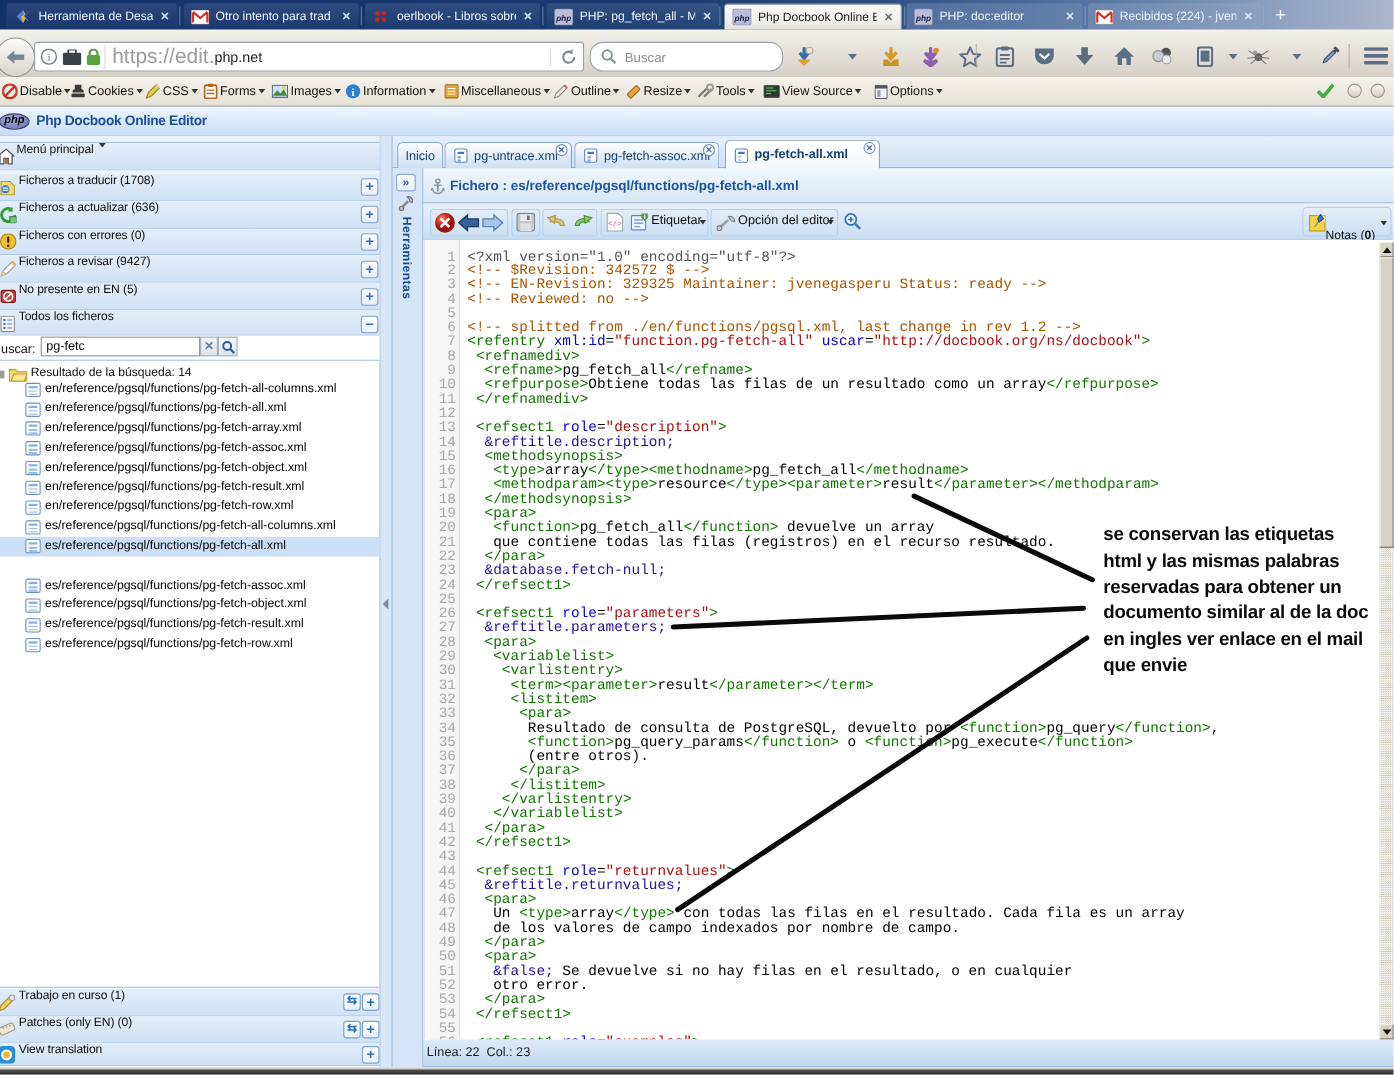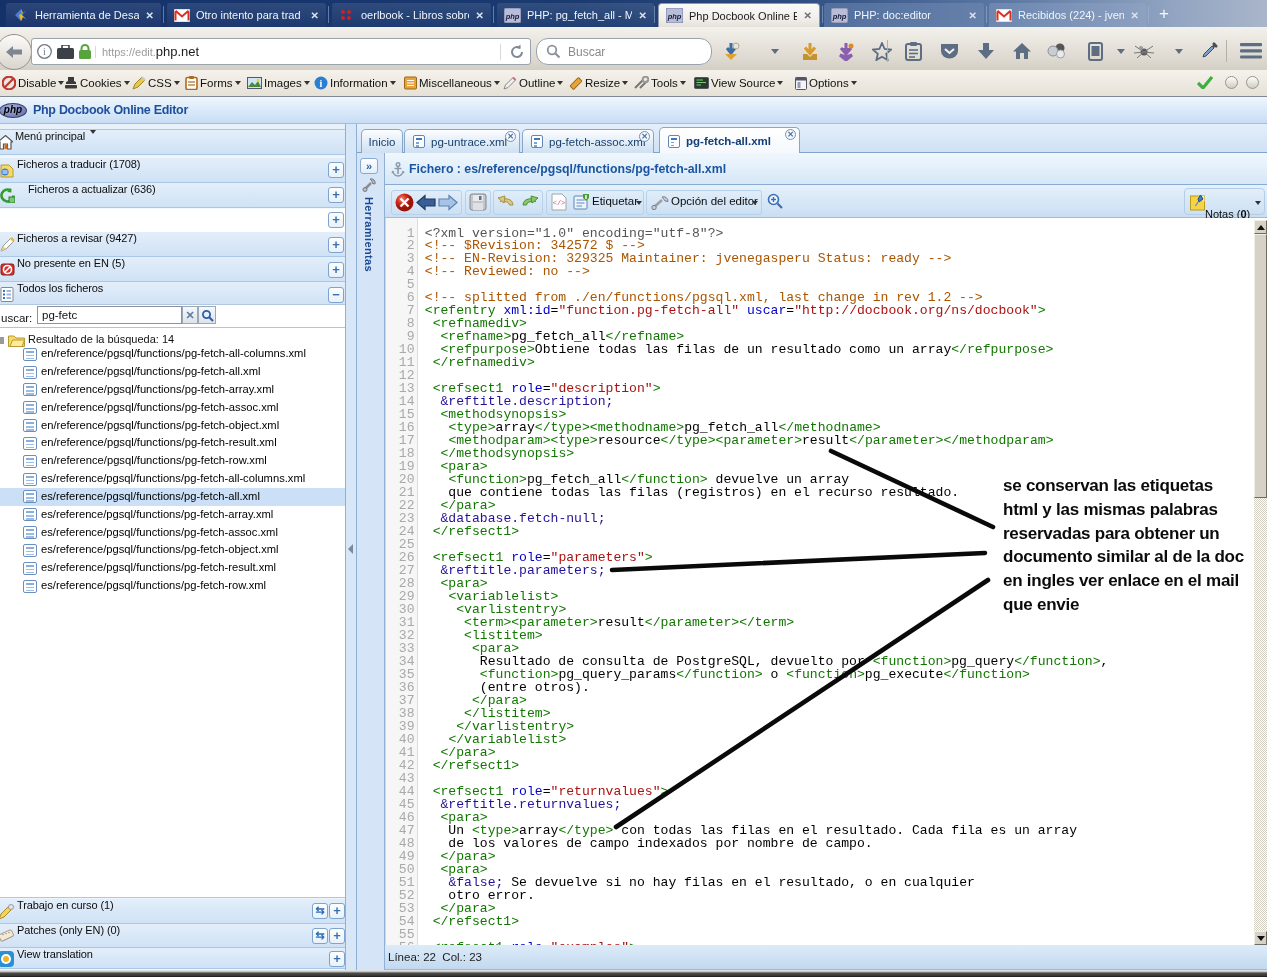--- a/index.html
+++ b/index.html
@@ -212,21 +212,21 @@
             <rect x="0" y="3" width="17" height="11" rx="1.5" fill="#3c4148"></rect>
             <rect x="5" y="0" width="7" height="4" rx="1" fill="none" stroke="#3c4148" stroke-width="1.6"></rect>
           </svg>
         </span>
         <span style="margin-right:3px">
           <svg width="14" height="16" viewBox="0 0 14 16" style="">
             <rect x="1" y="6" width="12" height="9" rx="1.5" fill="#57a33e"></rect>
             <path d="M3.5 6 V4.5 a3.5 3.5 0 0 1 7 0 V6" fill="none" stroke="#57a33e" stroke-width="2"></path>
           </svg>
         </span>
-        <span style="color:#9b9b9b;border-left:1px solid #d8d8d8;padding-left:6px;font-size:11px">https://edit.</span>
+        <span style="color:#9b9b9b;border-left:1px solid #d8d8d8;padding-left:6px;font-size:19px">https://edit.</span>
         <span style="color:#1c1c1c;font-size:13px">php.net</span>
         <span style="margin-left:auto;border-left:1px solid #d8d8d8;padding:0 5px 0 8px">
           <svg width="16" height="16" viewBox="0 0 16 16" style="">
             <path d="M13 8 a5 5 0 1 1 -2-4" fill="none" stroke="#7f8a96" stroke-width="2"></path>
             <path d="M11.5 0.5 L11.5 5 L7.5 4 Z" fill="#7f8a96"></path>
           </svg>
         </span>
       </div>
       <div id="searchbox" class="ab"><span style="margin:0 7px 0 9px">
           <svg width="15" height="15" viewBox="0 0 15 15" style="">
@@ -465,23 +465,33 @@
       </div>
       <div class="pbtn ab" style="left:328px;top:38.4px">+</div>
       <div class="srow" style="top:58.80000000000001px;height:24.8px">
         <span class="ic" style="top:4.9px;left:0">
           <svg width="15" height="15" viewBox="0 0 15 15" style="">
             <path d="M13.5 7.5 a6 6 0 1 1 -2.5-4.9" fill="none" stroke="#2f9e2f" stroke-width="2.6"></path>
             <path d="M11 0 L11.5 4.5 L7 4 Z" fill="#2f9e2f"></path>
             <rect x="9" y="9" width="6" height="6" fill="#7ac87a" stroke="#2f7e2f"></rect>
           </svg>
         </span>
-        <span class="lbl" style="margin-left:28px">Ficheros a actualizar (636)</span>
+        <span class="lbl" style="margin-left:17px">Ficheros a actualizar (636)</span>
       </div>
       <div class="pbtn ab" style="left:328px;top:63.20000000000001px">+</div>
+      <div class="srow" style="top:83.6px;height:24.8px">
+        <span class="ic" style="top:4.9px;left:0">
+          <svg width="15" height="15" viewBox="0 0 15 15" style="">
+            <circle cx="7.5" cy="7.5" r="7" fill="#f0c02a" stroke="#a8851a"></circle>
+            <rect x="6.5" y="3" width="2" height="6" rx="1" fill="#3a2a0a"></rect>
+            <circle cx="7.5" cy="11.5" r="1.2" fill="#3a2a0a"></circle>
+          </svg>
+        </span>
+        <span class="lbl" style="margin-left:17px">Ficheros con errores (0)</span>
+      </div>
       <div class="pbtn ab" style="left:328px;top:88.0px">+</div>
       <div class="srow" style="top:108.4px;height:24.8px">
         <span class="ic" style="top:4.9px;left:0">
           <svg width="15" height="15" viewBox="0 0 15 15" style="">
             <path d="M1 14 L3 9 L11 1 L14 4 L6 12 Z" fill="#fdfdf8" stroke="#999" stroke-width="1"></path>
             <path d="M11 1 L14 4" stroke="#e8b84a" stroke-width="2.5"></path>
             <path d="M1 14 L3 9 L6 12 Z" fill="#e8c88a"></path>
           </svg>
         </span>
         <span class="lbl" style="margin-left:17px">Ficheros a revisar (9427)</span>
@@ -565,24 +575,20 @@
         <span class="ficon"></span>
         <span class="tx">en/reference/pgsql/functions/pg-fetch-row.xml</span>
       </div>
       <div class="fitem" style="top:346.5px;">
         <span class="ficon"></span>
         <span class="tx">es/reference/pgsql/functions/pg-fetch-all-columns.xml</span>
       </div>
       <div class="fitem" style="top:364.3px;background:#cbdff6;">
         <span class="ficon"></span>
         <span class="tx">es/reference/pgsql/functions/pg-fetch-all.xml</span>
-      </div>
-      <div class="fitem" style="top:382.2px;">
-        <span class="ficon"></span>
-        <span class="tx">es/reference/pgsql/functions/pg-fetch-array.xml</span>
       </div>
       <div class="fitem" style="top:417.8px;">
         <span class="ficon"></span>
         <span class="tx">es/reference/pgsql/functions/pg-fetch-object.xml</span>
       </div>
       <div class="fitem" style="top:400.0px;">
         <span class="ficon"></span>
         <span class="tx">es/reference/pgsql/functions/pg-fetch-assoc.xml</span>
       </div>
       <div class="fitem" style="top:435.7px;">

